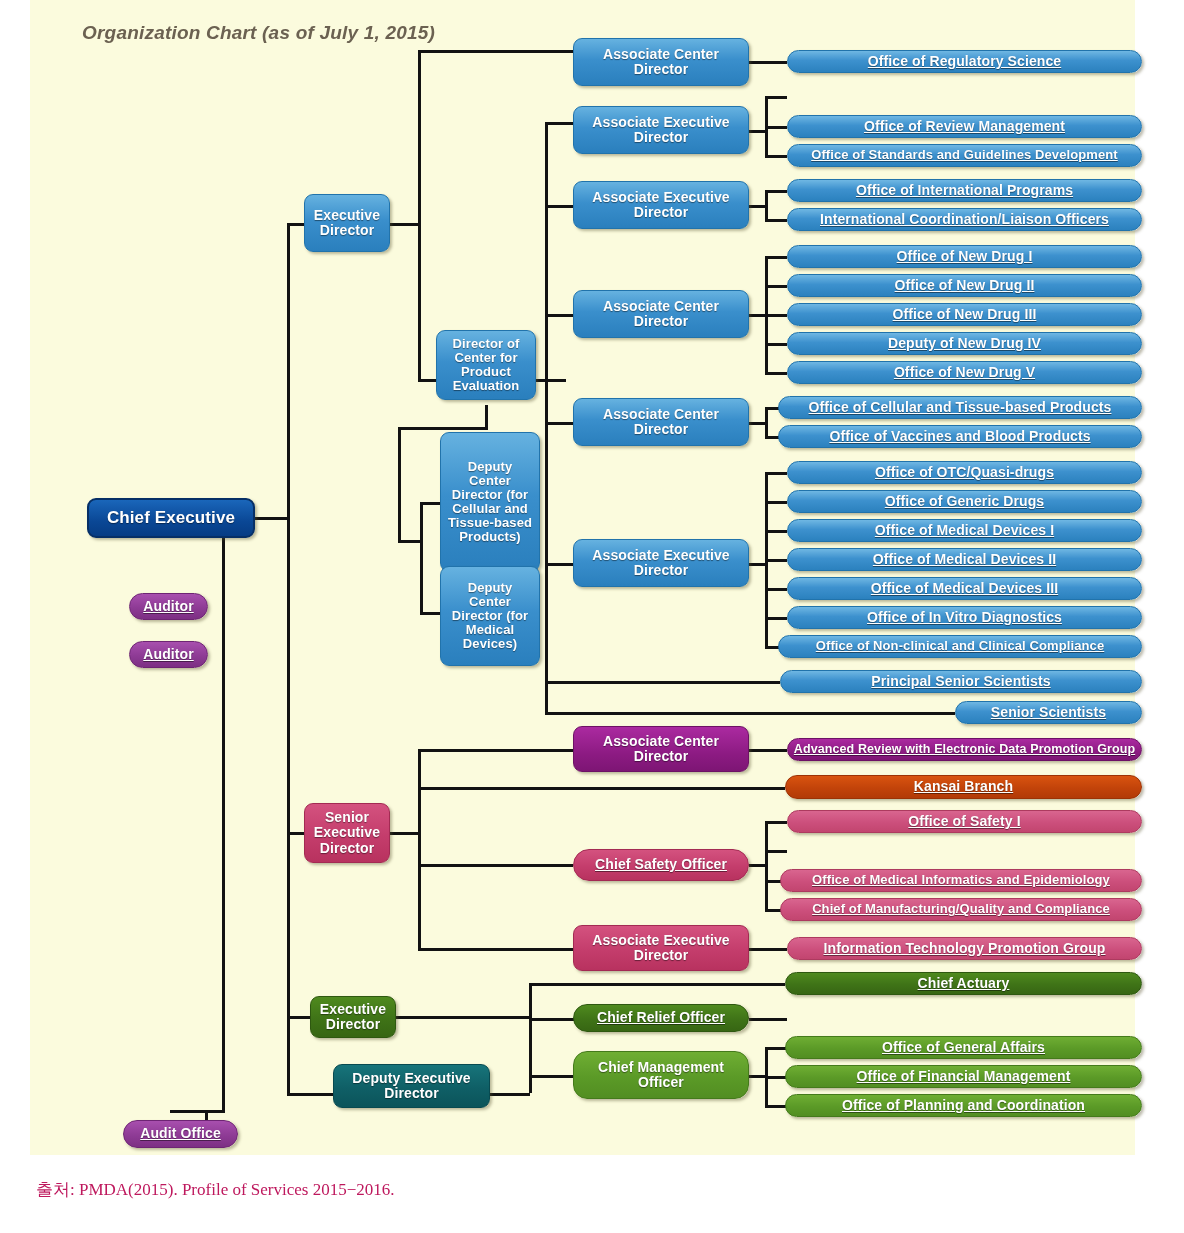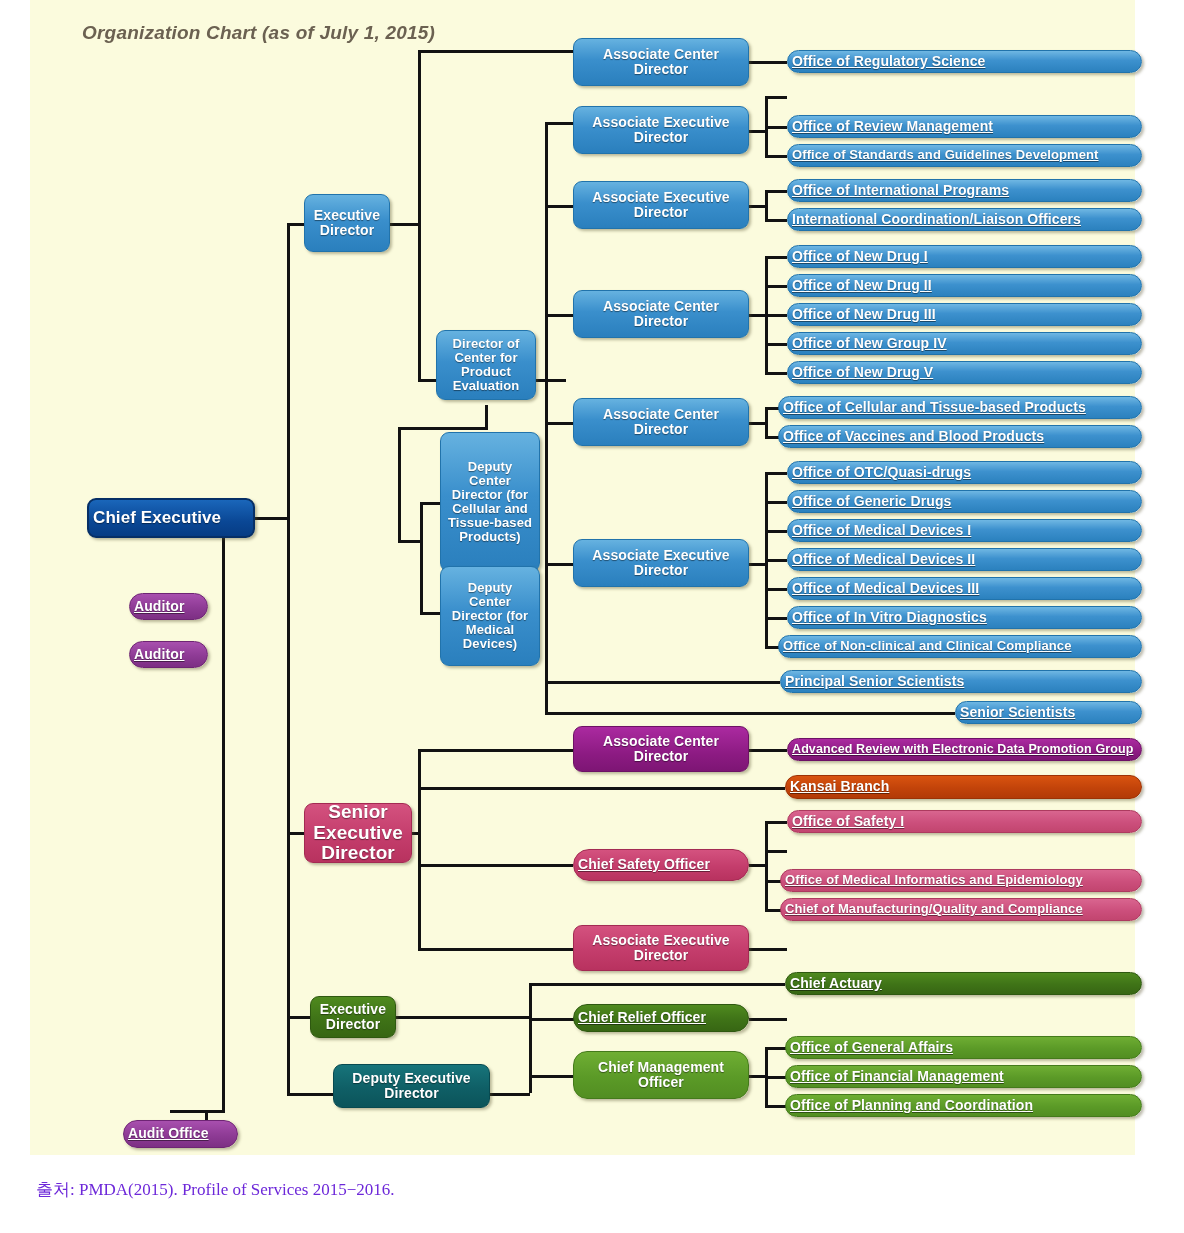--- a/index.html
+++ b/index.html
@@ -5,31 +5,31 @@
   html,body{margin:0;padding:0;background:#ffffff;}
   body{width:1184px;height:1233px;position:relative;
        font-family:"Liberation Sans",sans-serif;overflow:hidden;}
 
   #panel{position:absolute;left:30px;top:0px;width:1105px;height:1155px;
          background:#fbfbdd;}
 
   #title{position:absolute;left:52px;top:22px;font-size:19px;font-style:italic;
          font-weight:bold;color:#6b6151;letter-spacing:.2px;white-space:nowrap;}
 
-  #source{position:absolute;left:36px;top:1178px;font-size:17px;color:#6d28d9;
+  #source{position:absolute;left:36px;top:1178px;font-size:17px;color:#be185d;
           font-family:"Liberation Serif",serif;white-space:nowrap;}
 
   
   .ln{position:absolute;background:#121212;}
   .lnv{width:3px;}
   .lnh{height:3px;}
 
   
   .node{position:absolute;box-sizing:border-box;display:flex;align-items:center;
-        justify-content:flex-start;text-align:center;color:#ffffff;font-weight:bold;
+        justify-content:center;text-align:center;color:#ffffff;font-weight:bold;
         line-height:1.08;letter-spacing:.1px;
         text-shadow:0 1px 1px rgba(0,0,0,.45);
         box-shadow:2px 2px 3px rgba(90,85,50,.40);
         overflow:hidden;}
   .node span{display:block;padding:0 4px;}
 
   
   .role{border-radius:9px;}
   .pill{border-radius:999px;text-decoration:underline;}
   .roleRound{border-radius:14px;}
@@ -255,21 +255,21 @@
 
   <div class="node pill c-blueOff" style="left:757px;top:274px;width:355px;height:23px;font-size:14px;">
     <span>Office of New Drug II</span>
     </div>
 
   <div class="node pill c-blueOff" style="left:757px;top:303px;width:355px;height:23px;font-size:14px;">
     <span>Office of New Drug III</span>
     </div>
 
   <div class="node pill c-blueOff" style="left:757px;top:332px;width:355px;height:23px;font-size:14px;">
-    <span>Office of New Group IV</span>
+    <span>Deputy of New Drug IV</span>
     </div>
 
   <div class="node pill c-blueOff" style="left:757px;top:361px;width:355px;height:23px;font-size:14px;">
     <span>Office of New Drug V</span>
     </div>
 
   <div class="node pill c-blueOff" style="left:748px;top:396px;width:364px;height:23px;font-size:14px;">
     <span>Office of Cellular and Tissue-based Products</span>
     </div>
 
@@ -306,21 +306,21 @@
     </div>
 
   <div class="node pill c-blueOff" style="left:750px;top:670px;width:362px;height:23px;font-size:14px;">
     <span>Principal Senior Scientists</span>
     </div>
 
   <div class="node pill c-blueOff" style="left:925px;top:701px;width:187px;height:23px;font-size:14px;">
     <span>Senior Scientists</span>
     </div>
 
-  <div class="node role c-rose" style="left:274px;top:803px;width:108px;height:60px;font-size:19px;">
+  <div class="node role c-rose" style="left:274px;top:803px;width:86px;height:60px;font-size:14px;">
     <span>Senior Executive Director</span>
     </div>
 
   <div class="node role c-magenta" style="left:543px;top:726px;width:176px;height:46px;font-size:14px;">
     <span>Associate Center Director</span>
     </div>
 
   <div class="node pill c-magenta" style="left:757px;top:738px;width:355px;height:23px;font-size:12.5px;">
     <span>Advanced Review with Electronic Data Promotion Group</span>
     </div>
@@ -343,20 +343,23 @@
     </div>
 
   <div class="node pill c-rose2" style="left:750px;top:898px;width:362px;height:23px;font-size:13px;">
     <span>Chief of Manufacturing/Quality and Compliance</span>
     </div>
 
   <div class="node role c-rose" style="left:543px;top:925px;width:176px;height:46px;font-size:14px;">
     <span>Associate Executive Director</span>
     </div>
 
+  <div class="node pill c-rose2" style="left:757px;top:937px;width:355px;height:23px;font-size:14px;">
+    <span>Information Technology Promotion Group</span>
+    </div>
 
   <div class="node role c-greenD" style="left:280px;top:996px;width:86px;height:42px;font-size:14px;">
     <span>Executive Director</span>
     </div>
 
   <div class="node role c-teal" style="left:303px;top:1064px;width:157px;height:44px;font-size:14px;">
     <span>Deputy Executive Director</span>
     </div>
 
   <div class="node pill c-greenD" style="left:755px;top:972px;width:357px;height:23px;font-size:14px;">

